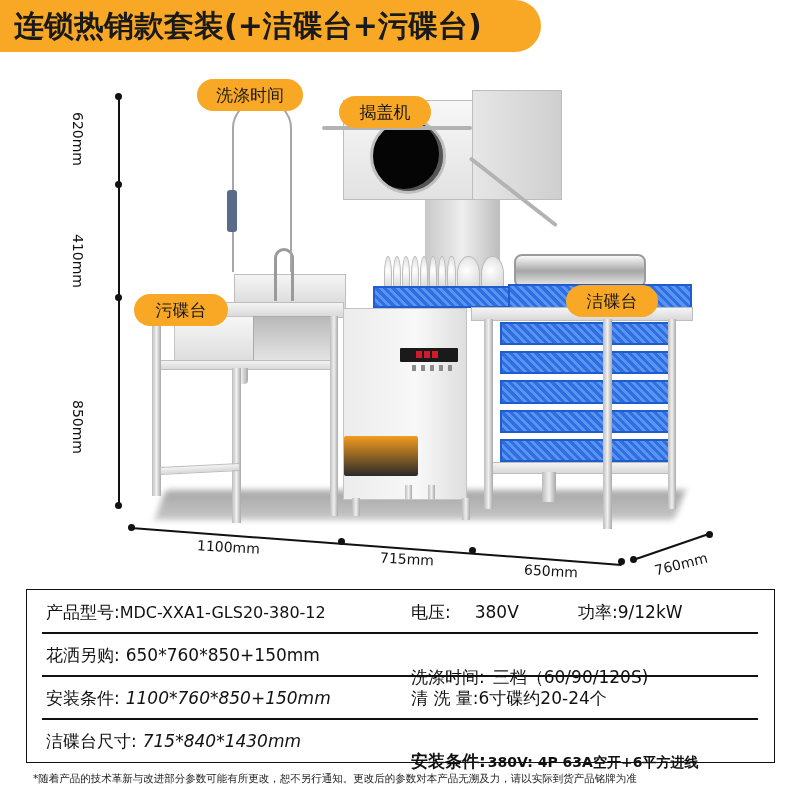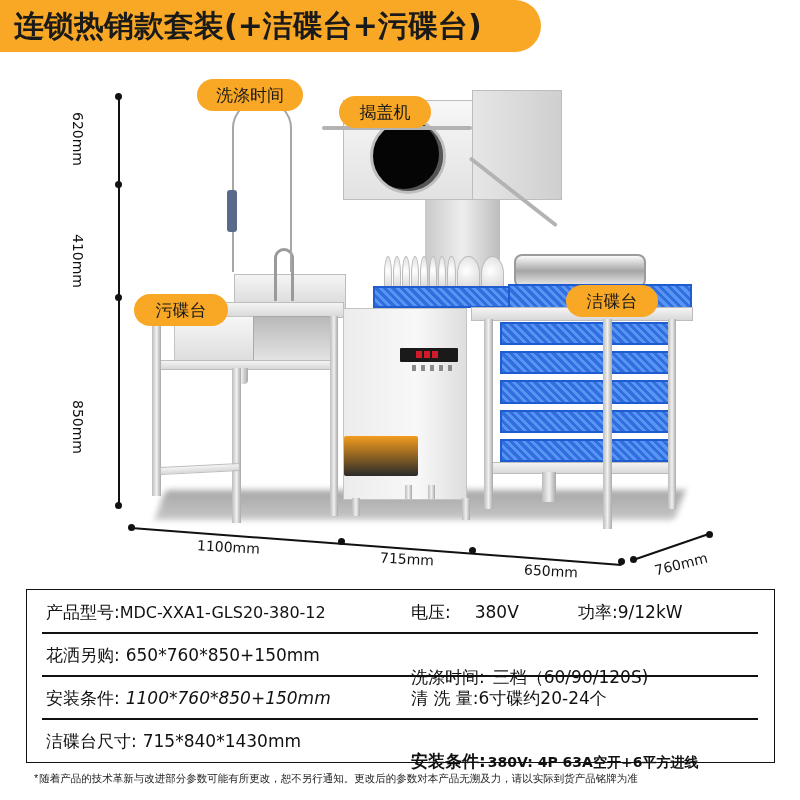--- a/index.html
+++ b/index.html
@@ -29,21 +29,21 @@
   .leg { background:linear-gradient(90deg,#bcbcbc,#f0f0f0,#a8a8a8); }
   .shadow { background:linear-gradient(180deg,#8a8a8a,#b5b5b5); filter:blur(3px); opacity:.75; }
   .blue-rack { background:repeating-linear-gradient(45deg,#2f6fe0 0 3px,#5a94f2 3px 6px);
                border:2px solid #1f5ccf; }
   .plate { background:radial-gradient(circle at 40% 40%,#ffffff,#cfcfcf); border:1px solid #bbb; border-radius:50%; }
 
   
   .spec-box { left:26px; top:589px; width:749px; height:174px; border:1.5px solid #111; box-sizing:border-box; }
   .row-line { height:1.5px; background:#111; left:42px; width:716px; }
   .cell { font-size:17px; color:#111; white-space:nowrap; line-height:24px; }
-  .footnote { left:33px; top:772px; font-size:10.5px; color:#222; white-space:nowrap;font-family:Liberation Mono, monospace; }
+  .footnote { left:33px; top:772px; font-size:10.5px; color:#222; white-space:nowrap; }
 </style>
 </head>
 <body>
 
 <div class="abs banner">
   <div class="abs banner-text">连锁热销款套装(+洁碟台+污碟台)</div>
 </div>
 
 <div class="abs" style="left:0;top:60px;width:800px;height:520px;">
 
@@ -184,19 +184,19 @@
 </div>
 
 <div class="abs cell" style="left:46px;top:686px;">
   <span>安装条件:</span><span style="margin-left:6px;font-style:italic;">1100*760*850+150mm</span>
 </div>
 <div class="abs cell" style="left:411px;top:686px;">
   <span>清 洗 量:</span><span style="">6寸碟约20-24个</span>
 </div>
 
 <div class="abs cell" style="left:46px;top:729px;">
-  <span>洁碟台尺寸:</span><span style="margin-left:6px;">715*840*1430mm</span>
+  <span>洁碟台尺寸:</span><span style="margin-left:6px;font-style:italic;">715*840*1430mm</span>
 </div>
 <div class="abs cell" style="left:411px;top:749px;font-weight:bold;">
   <span>安装条件:</span><span style="font-size:14px;margin-left:2px;">380V:  4P 63A空开+6平方进线</span>
 </div>
 
 <div class="abs footnote">*随着产品的技术革新与改进部分参数可能有所更改，恕不另行通知。更改后的参数对本产品无溯及力，请以实际到货产品铭牌为准</div>
 
 </body></html>

